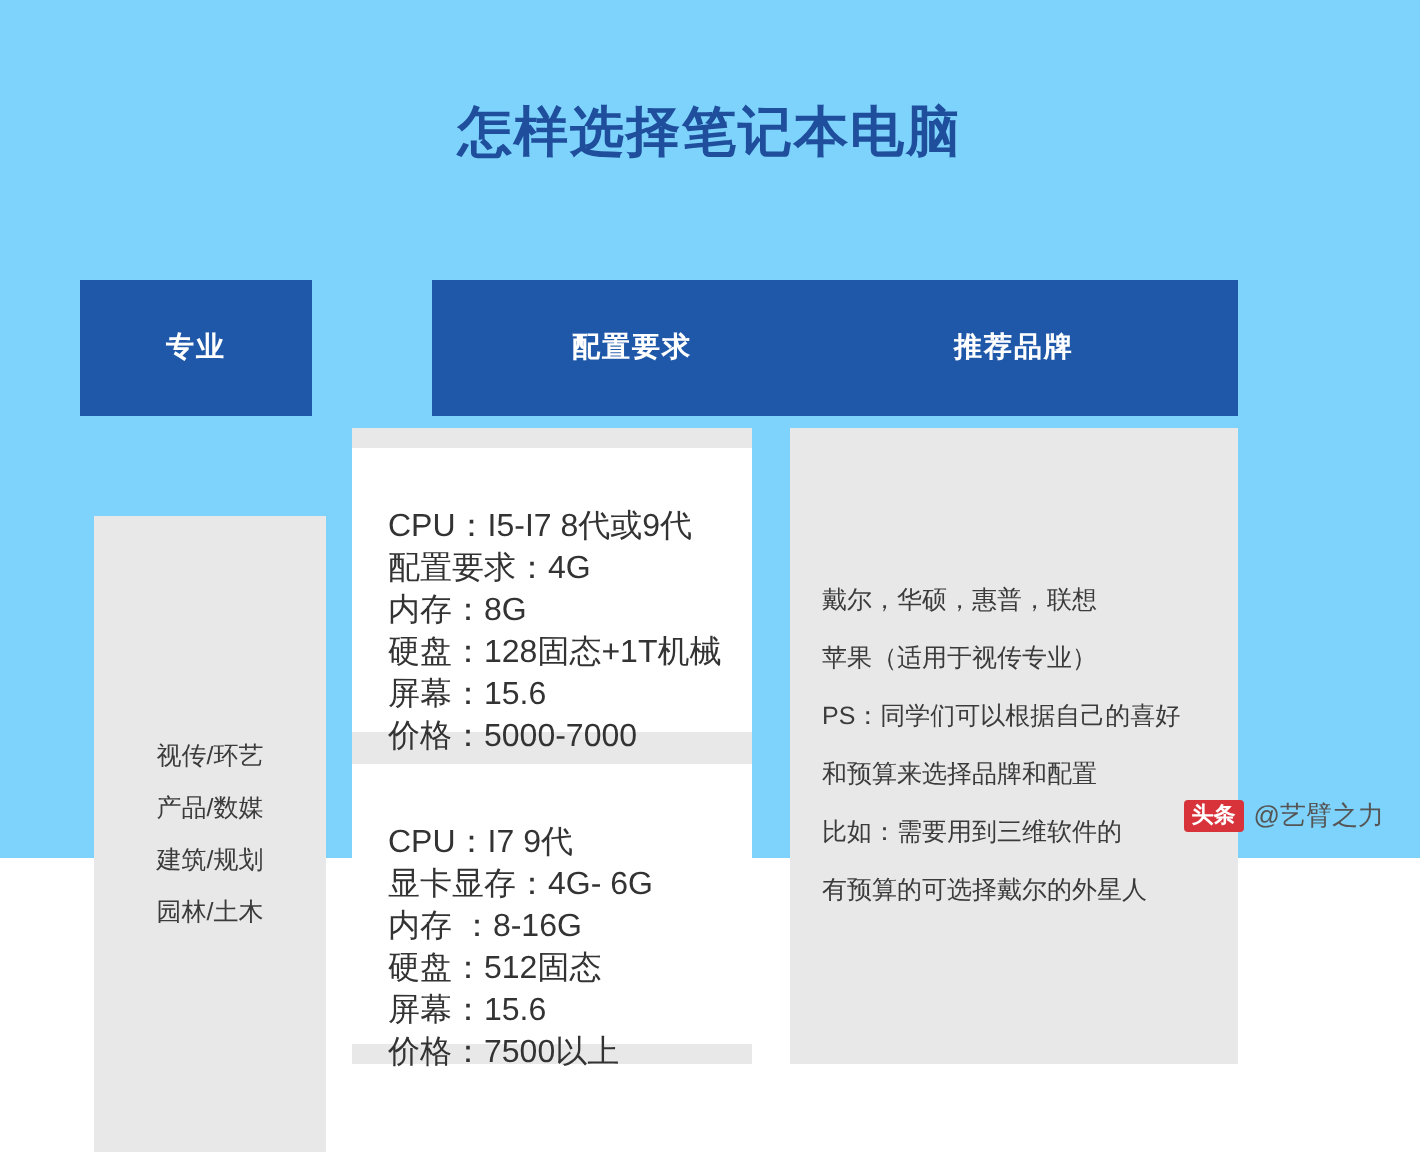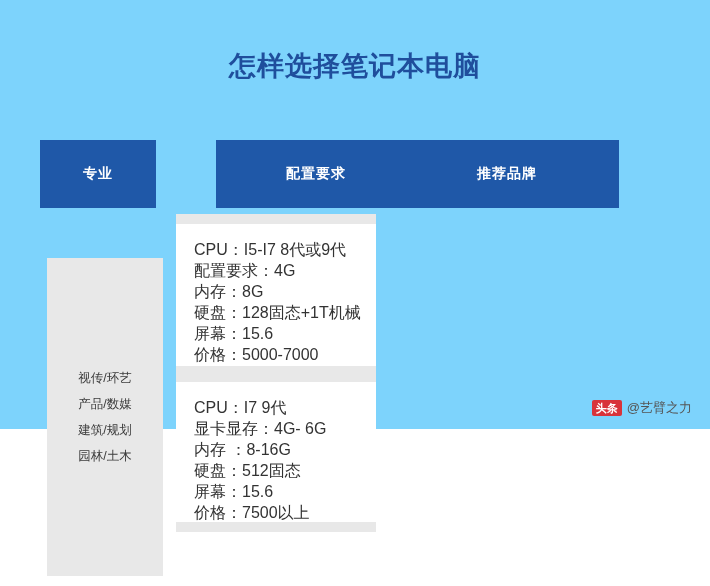--- a/index.html
+++ b/index.html
@@ -75,21 +75,21 @@
     left: 176px;
     top: 214px;
     width: 200px;
     height: 318px;
     background: #e8e8e8;
   }
   .spec-box {
     position: absolute;
     left: 176px;
     background: #ffffff;
-    padding: 16px 0 12px 18px;
+    padding: 29px 0 12px 18px;
     box-sizing: border-box;
     width: 200px;
   }
   .spec-box-1 { top: 224px; height: 142px; }
   .spec-box-2 { top: 382px; height: 140px; }
   .panel-brand {
     left: 395px;
     top: 214px;
     width: 224px;
     height: 318px;
@@ -156,19 +156,29 @@
 
   <div class="spec-box spec-box-2">
     <div class="line">CPU：I7 9代</div>
     <div class="line">显卡显存：4G- 6G</div>
     <div class="line">内存 ：8-16G</div>
     <div class="line">硬盘：512固态</div>
     <div class="line">屏幕：15.6</div>
     <div class="line">价格：7500以上</div>
   </div>
 
+  <div class="panel panel-brand">
+    <div class="lines">
+      <div class="line">戴尔，华硕，惠普，联想</div>
+      <div class="line">苹果（适用于视传专业）</div>
+      <div class="line">PS：同学们可以根据自己的喜好</div>
+      <div class="line">和预算来选择品牌和配置</div>
+      <div class="line">比如：需要用到三维软件的</div>
+      <div class="line">有预算的可选择戴尔的外星人</div>
+    </div>
+  </div>
 
   <div class="footer">
     <span class="badge">头条</span>
     <span>@艺臂之力</span>
   </div>
 
 </div>
 
 </body></html>

